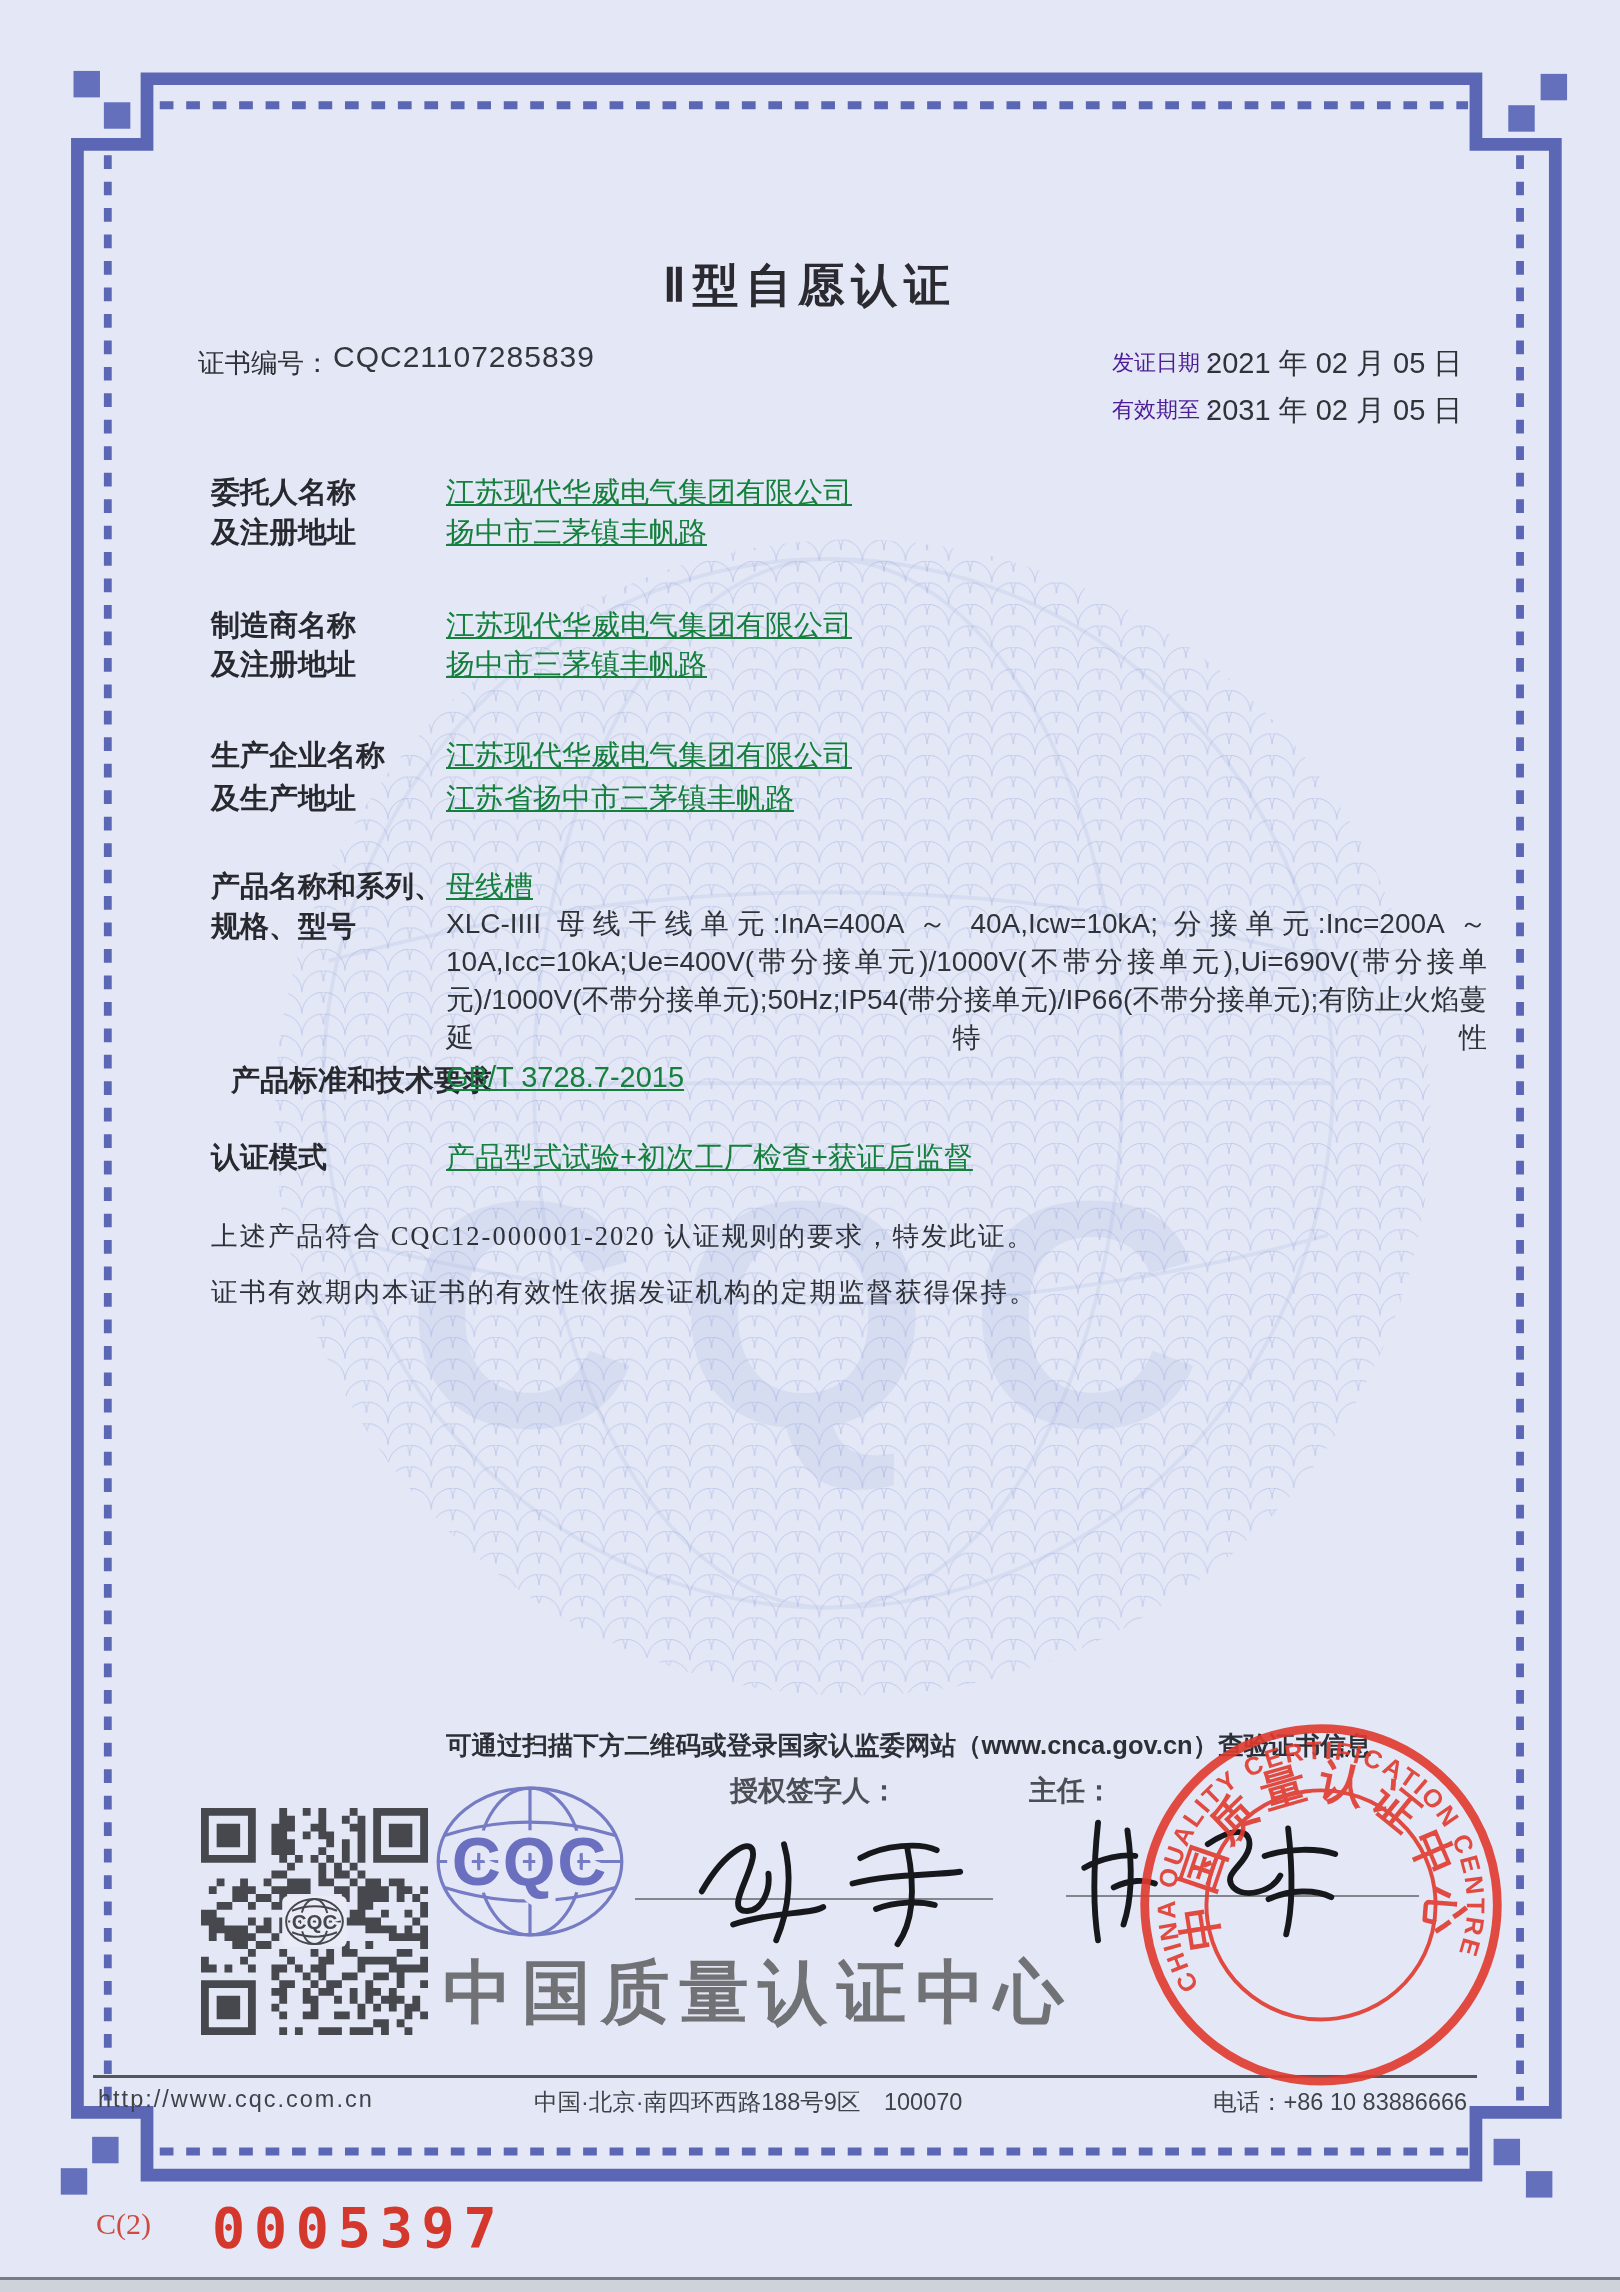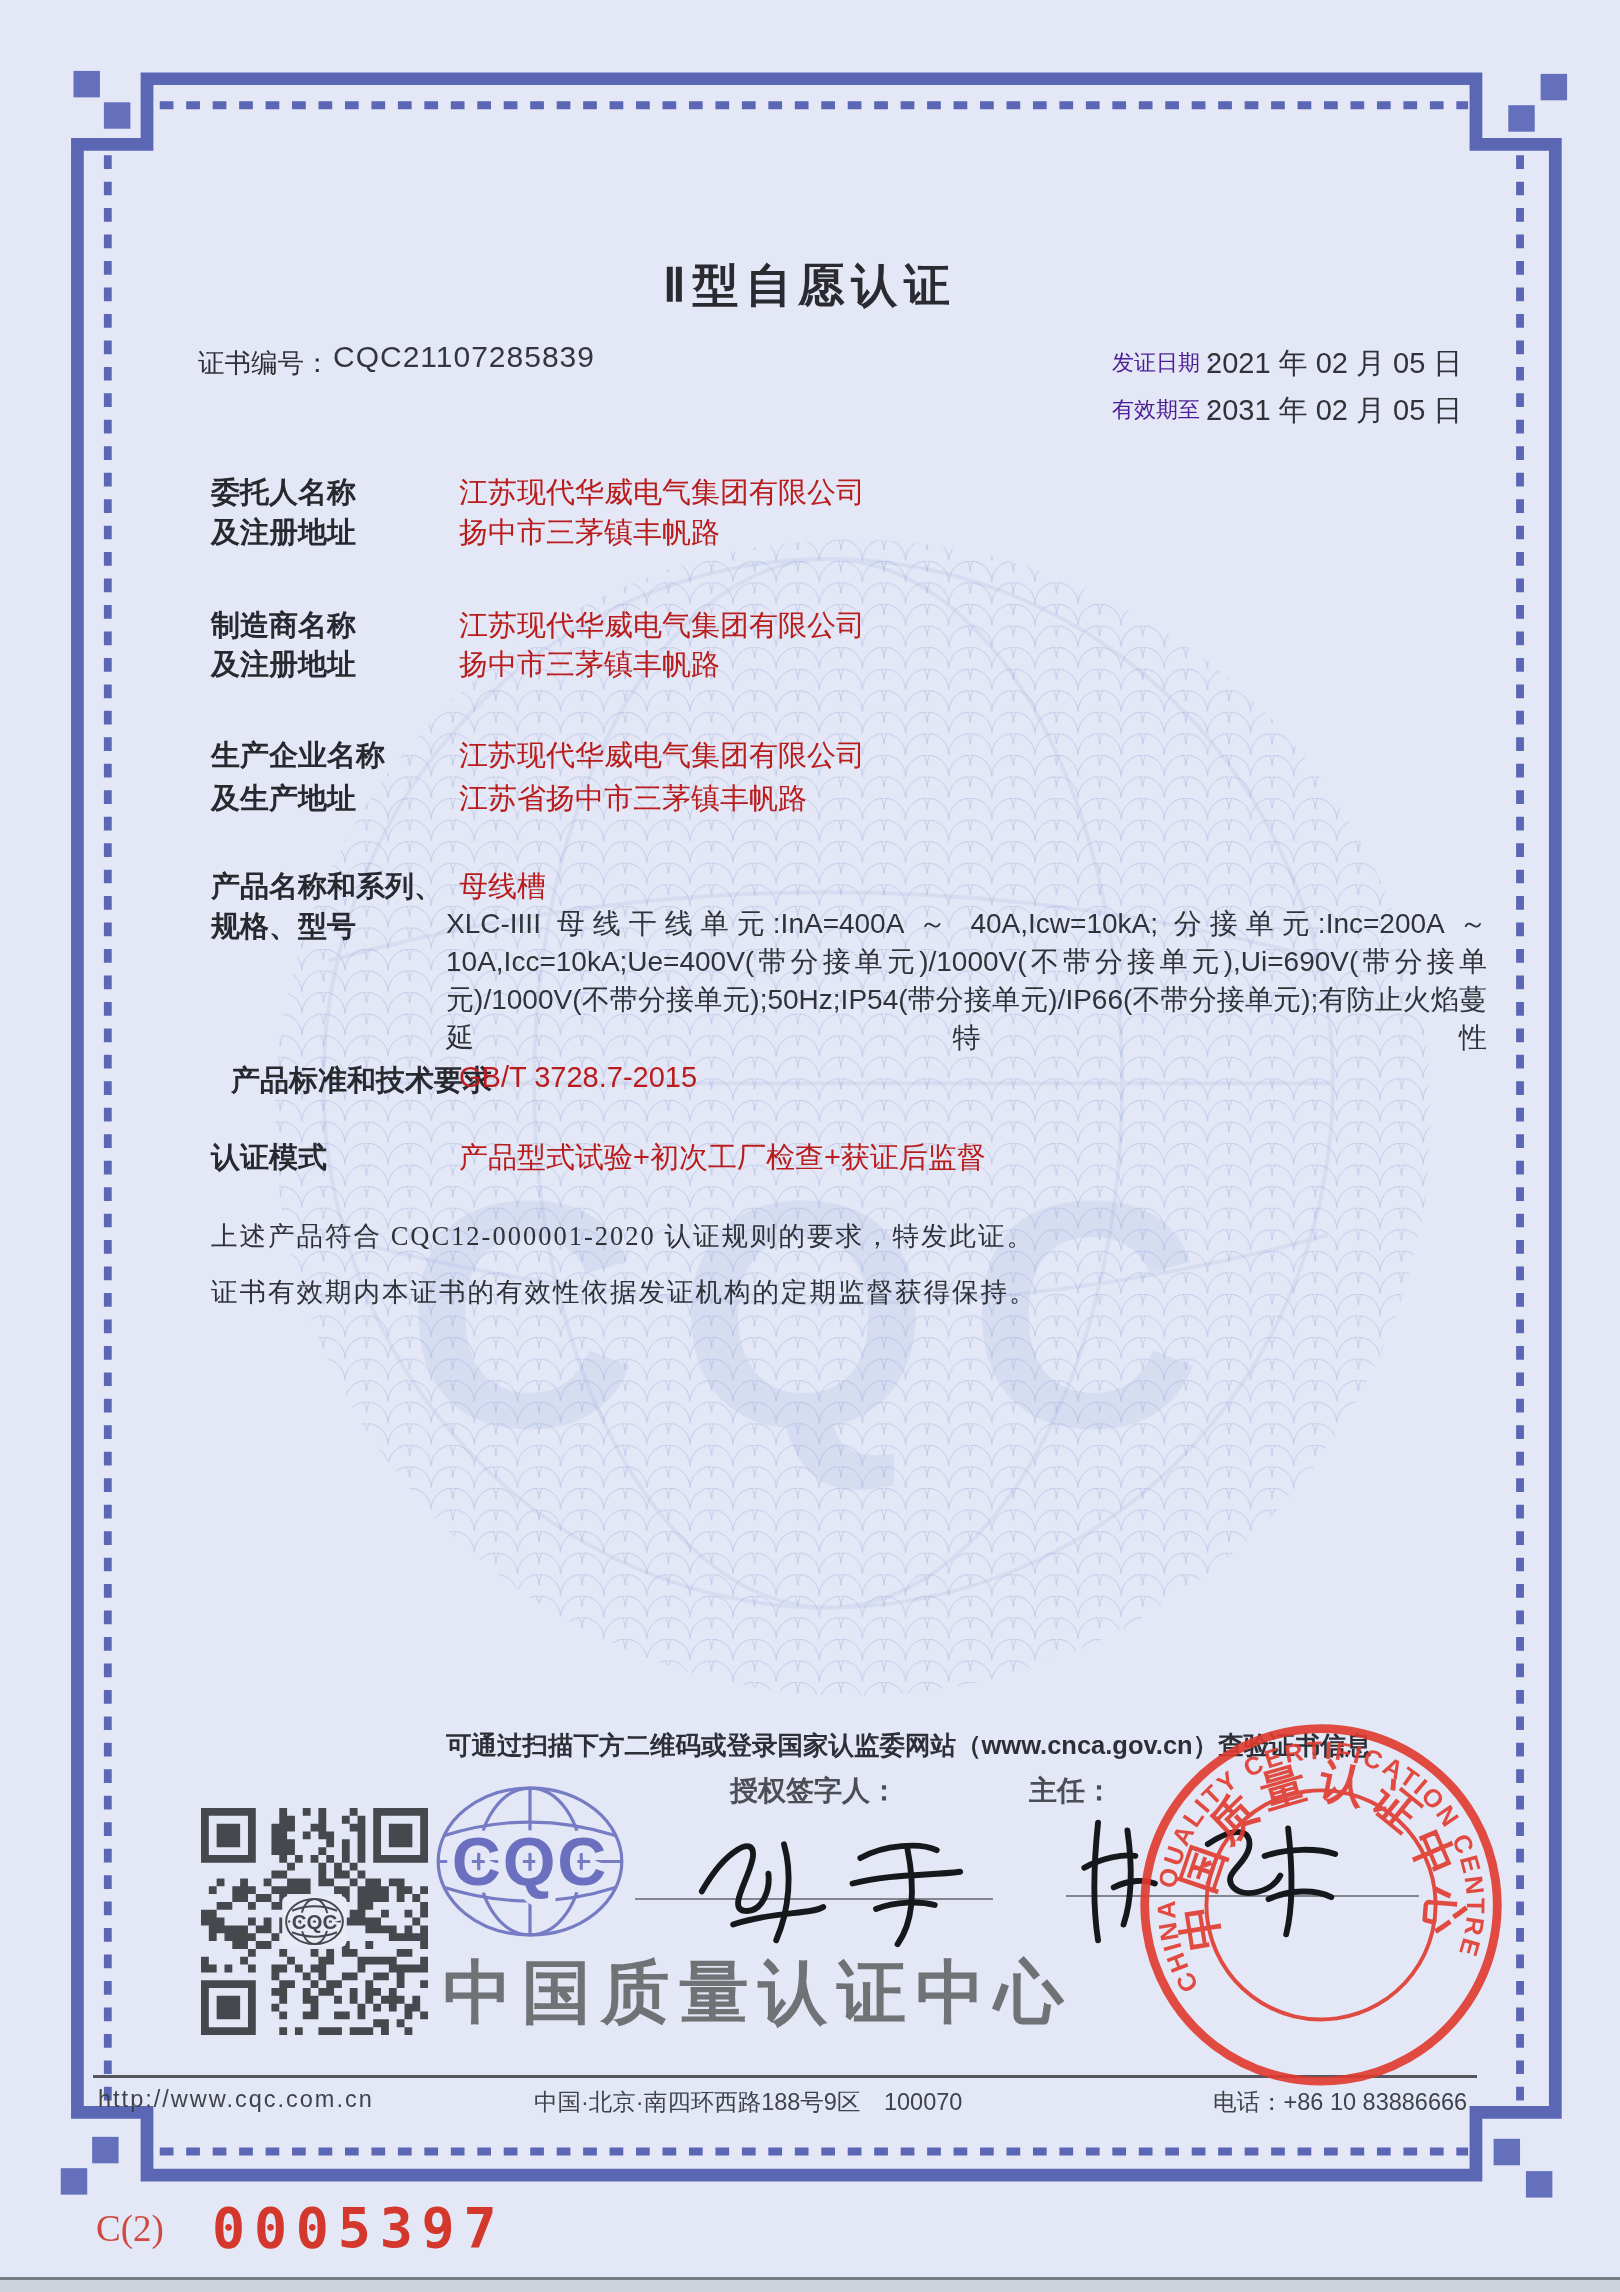--- a/index.html
+++ b/index.html
@@ -12,30 +12,30 @@
   .abs{position:absolute;}
   .ctr{left:0;width:1620px;text-align:center;}
   .cert-title{top:120px;font-size:65px;font-weight:bold;letter-spacing:19.6px;color:#26262c;}
   .cert-subtitle{top:255px;font-size:46px;font-weight:bold;letter-spacing:6.9px;color:#2a2a30;}
   .kai{font-family:"Liberation Serif",serif;font-weight:normal;}
   .certno-label{left:198px;top:345px;font-size:26.5px;color:#2e3036;}
   .certno-value{left:333px;top:340px;font-size:30px;letter-spacing:1px;color:#33363c;}
   .date-label{left:1112px;font-size:22px;color:#4c1d95;}
   .date-value{left:1206px;font-size:29px;color:#2f3237;}
   .flabel{left:211px;font-size:29px;font-weight:bold;color:#27292f;white-space:nowrap;}
-  .fvalue{left:459px;font-size:29px;color:#b91c1c;white-space:nowrap;}
+  .fvalue{left:446px;font-size:29px;color:#15803d;white-space:nowrap;text-decoration:underline;}
   .spec-line{left:446px;width:1041px;font-size:28px;color:#2f3339;text-align:justify;text-align-last:justify;}
   .note{left:211px;font-size:26.5px;letter-spacing:2px;color:#2e3137;font-family:"Liberation Serif",serif;}
   .verify{left:446px;top:1728px;font-size:25.5px;font-weight:bold;color:#2c2f35;}
   .sign-label{font-size:28px;font-weight:bold;color:#4b4e54;top:1772px;}
   .sigline{position:absolute;height:2px;background:#83868c;top:1898px;}
   .org-name{left:443px;top:1947px;font-size:69px;font-weight:bold;letter-spacing:9.8px;color:#717276;white-space:nowrap;}
   .footer-rule{left:93px;top:2075px;width:1384px;height:2.9px;background:#53565c;}
   .footer-text{top:2086px;font-size:23.5px;color:#3f4349;white-space:nowrap;}
-  .serial-prefix{left:96px;top:2207px;font-family:"Liberation Serif",serif;font-size:37px;color:#cf4a40;}
+  .serial-prefix{left:96px;top:2207px;font-family:"Liberation Serif",serif;font-size:30px;color:#cf4a40;}
   .serial-number{left:212px;top:2196px;font-family:"DejaVu Sans Mono",monospace;font-weight:bold;font-size:55px;letter-spacing:8.8px;color:#d4382c;}
   .scan-edge-line{left:0;top:2277px;width:1620px;height:2.9px;background:#777b83;}
   .scan-edge-strip{left:0;top:2280px;width:1620px;height:12.7px;background:#ced2db;}
 </style>
 </head>
 <body>
 
 <div id="page">
 
   <svg class="abs" style="left:0;top:0;" width="1620" height="2293" viewBox="0 0 1653 2339">

